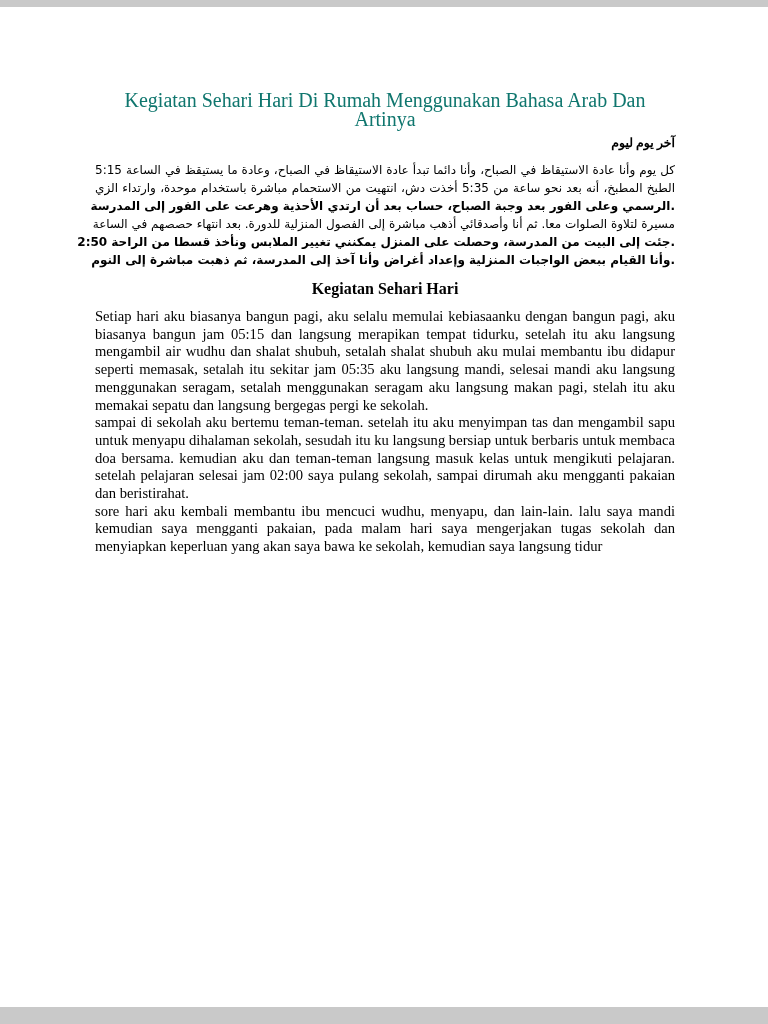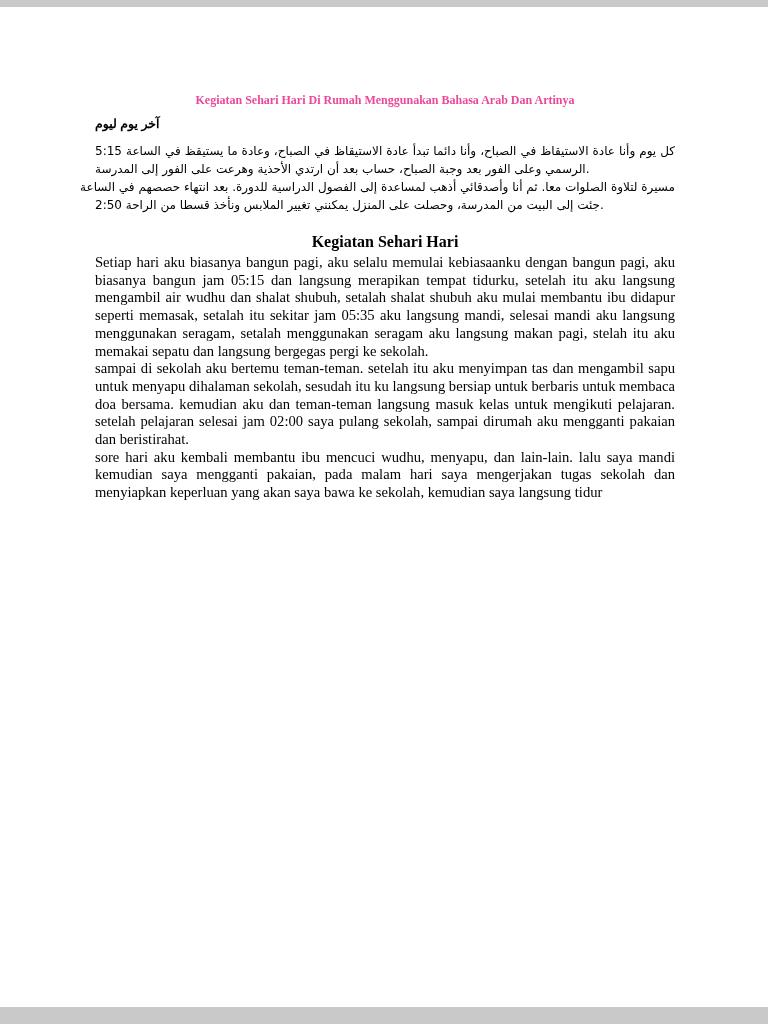--- a/index.html
+++ b/index.html
@@ -29,59 +29,60 @@
     padding: 84px 93px 0 95px;
     color: #000000;
   }
   .letterbox-bottom {
     height: 17px;
     width: 768px;
     background: #c9c9c9;
   }
   .doc-title {
     text-align: center;
-    font-weight: bold;
-    font-size: 12px;
+    font-weight: normal;
+    font-size: 20px;
     line-height: 19px;
-    color: #ec4899;
+    color: #0f766e;
   }
   .ar-subtitle {
     direction: rtl;
-    text-align: left;
+    text-align: right;
     font-weight: bold;
-    font-family: Liberation Sans, sans-serif;
+    font-family: Liberation Serif, serif;
     font-size: 12.5px;
     line-height: 16px;
     margin-top: 6px;
   }
   .ar-block {
     direction: rtl;
     font-family: "DejaVu Sans", sans-serif;
     font-size: 12px;
     line-height: 18px;
     margin-top: 10px;
   }
   .ar-line {
     white-space: nowrap;
     text-align: justify;
     text-align-last: justify;
   }
   .ar-line.flow-end {
     text-align: left;
     text-align-last: auto;
+    font-weight: bold;
   }
   .id-heading {
     text-align: center;
     font-weight: bold;
     font-size: 16px;
     line-height: 19px;
-    margin-top: 18px;
+    margin-top: 10px;
   }
   .id-block {
-    margin-top: 3px;
+    margin-top: 10px;
     font-size: 14.6px;
     line-height: 17.7px;
     text-align: justify;
   }
   .id-block p {
     margin: 0;
     padding: 0;
   }
 </style>
 </head>
@@ -91,23 +92,25 @@
   <div class="letterbox-top"></div>
 
   <div class="page">
 
     <div class="doc-title">Kegiatan Sehari Hari Di Rumah Menggunakan Bahasa Arab Dan Artinya</div>
 
     <div class="ar-subtitle" dir="rtl">آخر يوم ليوم</div>
 
     <div class="ar-block" dir="rtl">
       <div class="ar-line">كل يوم وأنا عادة الاستيقاظ في الصباح، وأنا دائما تبدأ عادة الاستيقاظ في الصباح، وعادة ما يستيقظ في الساعة 5:15</div>
+      <div class="ar-line">الطبخ المطبخ، أنه بعد نحو ساعة من 5:35 أخذت دش، انتهيت من الاستحمام مباشرة باستخدام موحدة، وارتداء الزي</div>
       <div class="ar-line flow-end">.الرسمي وعلى الفور بعد وجبة الصباح، حساب بعد أن ارتدي الأحذية وهرعت على الفور إلى المدرسة</div>
-      <div class="ar-line">مسيرة لتلاوة الصلوات معا. ثم أنا وأصدقائي أذهب لمساعدة إلى الفصول الدراسية للدورة. بعد انتهاء حصصهم في الساعة</div>
+      <div class="ar-line">مسيرة لتلاوة الصلوات معا. ثم أنا وأصدقائي أذهب مباشرة إلى الفصول المنزلية للدورة. بعد انتهاء حصصهم في الساعة</div>
       <div class="ar-line flow-end">.جئت إلى البيت من المدرسة، وحصلت على المنزل يمكنني تغيير الملابس ونأخذ قسطا من الراحة 2:50</div>
+      <div class="ar-line flow-end">.وأنا القيام ببعض الواجبات المنزلية وإعداد أغراض وأنا آخذ إلى المدرسة، ثم ذهبت مباشرة إلى النوم</div>
     </div>
 
     <div class="id-heading">Kegiatan Sehari Hari</div>
 
     <div class="id-block">
       <p>Setiap hari aku biasanya bangun pagi, aku selalu memulai kebiasaanku dengan bangun pagi, aku biasanya bangun jam 05:15 dan langsung merapikan tempat tidurku, setelah itu aku langsung mengambil air wudhu dan shalat shubuh, setalah shalat shubuh aku mulai membantu ibu didapur seperti memasak, setalah itu sekitar jam 05:35 aku langsung mandi, selesai mandi aku langsung menggunakan seragam, setalah menggunakan seragam aku langsung makan pagi, stelah itu aku memakai sepatu dan langsung bergegas pergi ke sekolah.</p>
       <p>sampai di sekolah aku bertemu teman-teman. setelah itu aku menyimpan tas dan mengambil sapu untuk menyapu dihalaman sekolah, sesudah itu ku langsung bersiap untuk berbaris untuk membaca doa bersama. kemudian aku dan teman-teman langsung masuk kelas untuk mengikuti pelajaran. setelah pelajaran selesai jam 02:00 saya pulang sekolah, sampai dirumah aku mengganti pakaian dan beristirahat.</p>
       <p>sore hari aku kembali membantu ibu mencuci wudhu, menyapu, dan lain-lain. lalu saya mandi kemudian saya mengganti pakaian, pada malam hari saya mengerjakan tugas sekolah dan menyiapkan keperluan yang akan saya bawa ke sekolah, kemudian saya langsung tidur</p>
     </div>
 

